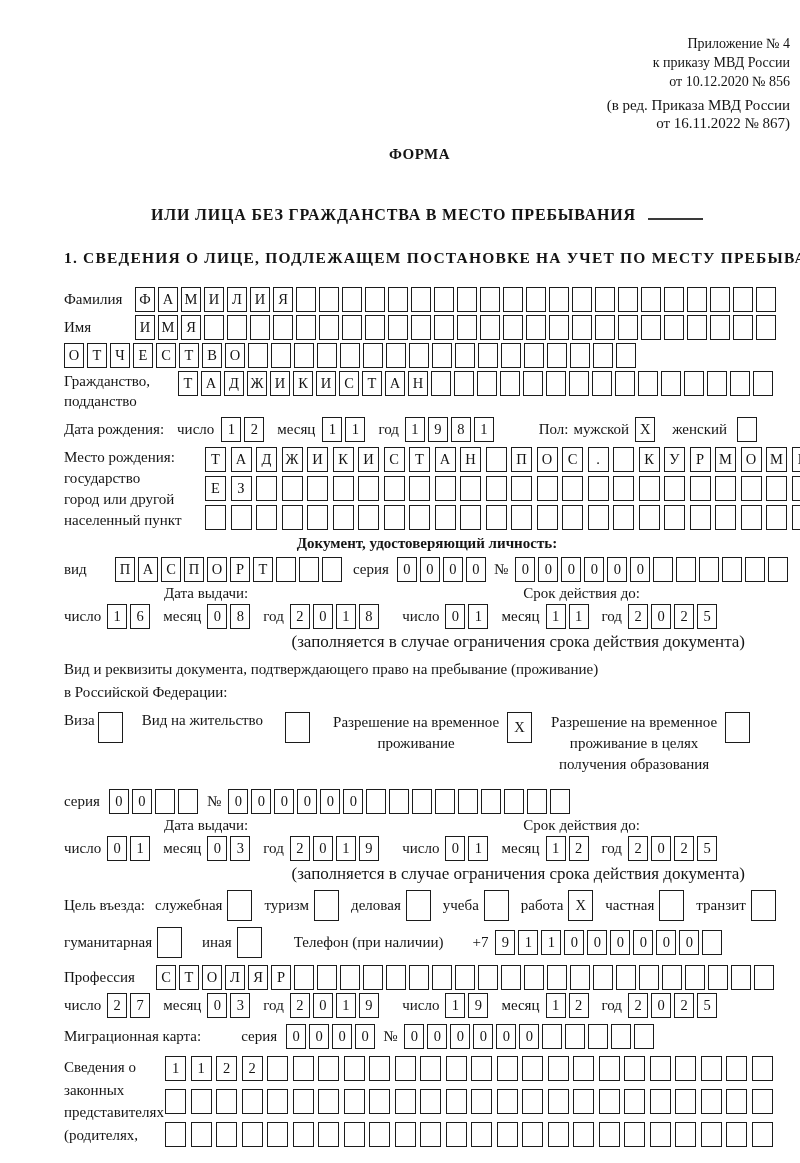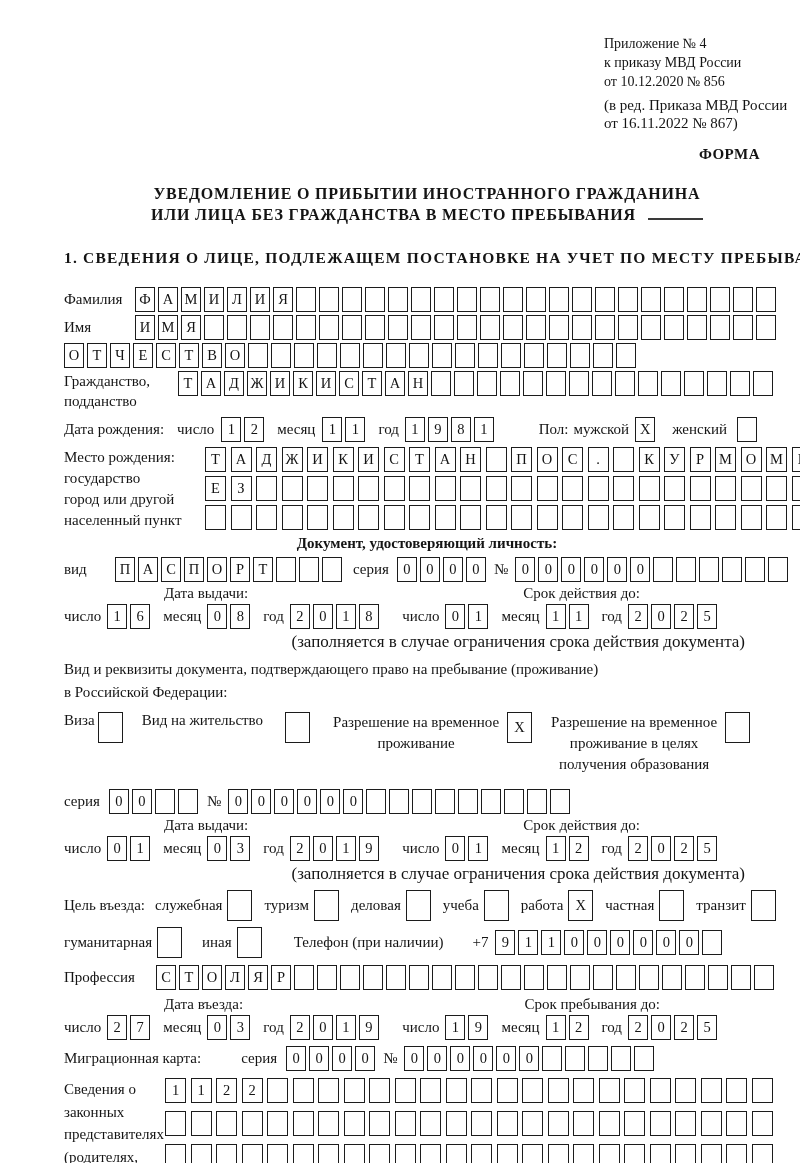--- a/index.html
+++ b/index.html
@@ -23,23 +23,23 @@
   .w71{width:71px;}
   .w141{width:141px;}
   .w114{width:114px;}
   .w51{width:51px;}
   .w92{width:92px;}
   .w101{width:101px;}
   .lbl-col.lh21 span{line-height:21px;}
   .lbl-col.lh22 span{line-height:22.5px;}
 
   
-  .top-right{margin-left:auto;width:186px;font-size:14px;line-height:19px;}
+  .top-right{margin-left:auto;width:186px;font-size:14px;line-height:19px;text-align:right;}
   .top-right .amend{margin-top:5px;font-size:15px;line-height:18px;}
-  .forma{font-weight:bold;text-align:right;margin:14px 30px 0 0;font-size:15px;letter-spacing:.5px;}
+  .forma{font-weight:bold;text-align:center;margin:14px 15px 0 0;font-size:15px;letter-spacing:.5px;}
   .title{text-align:center;font-weight:bold;font-size:16px;letter-spacing:.8px;
          margin-top:20px;line-height:21px;}
   .title-underline{display:inline-block;width:55px;border-bottom:2px solid #3a3a3a;margin-left:12px;}
   .section-heading{font-weight:bold;font-size:15.5px;letter-spacing:1.2px;margin:24px 0 20px 0;white-space:nowrap;}
 
   .doc-heading{text-align:center;font-weight:bold;margin:4px 0 5px 0;}
   .dates-head{display:flex;margin:3px 0 2px 0;}
   .dh-left{margin-left:100px;}
   .dh-right{margin-left:auto;margin-right:150px;}
   .dgroup{display:flex;align-items:center;}
@@ -66,21 +66,21 @@
     <div>к приказу МВД России</div>
     <div>от 10.12.2020 № 856</div>
     <div class="amend">
       <div>(в ред. Приказа МВД России</div>
       <div>от 16.11.2022 № 867)</div>
     </div>
   </div>
   <div class="forma">ФОРМА</div>
 
   <div class="title">
-    <span>УВЕДОМЛЕНИЕ О ПРИБЫТИИ ИНОСТРАННОГО ГРАЖДАНИНА</span><br>
+    <br>
     <span>ИЛИ ЛИЦА БЕЗ ГРАЖДАНСТВА В МЕСТО ПРЕБЫВАНИЯ</span><span class="title-underline"></span>
   </div>
 
   <div class="section-heading">1. СВЕДЕНИЯ О ЛИЦЕ, ПОДЛЕЖАЩЕМ ПОСТАНОВКЕ НА УЧЕТ ПО МЕСТУ ПРЕБЫВАНИЯ</div>
 
   <div class="row">
     <span class="lbl w71">Фамилия</span>
     <span class="cells">
         <span class="cell">Ф</span>
         <span class="cell">А</span>
@@ -607,24 +607,20 @@
         <span class="cell"></span>
         <span class="cell"></span>
         <span class="cell"></span>
         <span class="cell"></span>
         <span class="cell"></span>
         <span class="cell"></span>
         <span class="cell"></span>
       </span>
   </div>
 
-  <div class="dates-head" style="margin-top:6px;">
-    <span class="dh-left">Дата въезда:</span>
-    <span class="dh-right" style="margin-right:130px;">Срок пребывания до:</span>
-  </div>
   <div class="row">
     <span class="dgroup">
       <span class="lbl">число</span>
       <span class="cells">
           <span class="cell">2</span>
           <span class="cell">7</span>
         </span>
       <span class="lbl mlbl">месяц</span>
       <span class="cells">
           <span class="cell">0</span>

